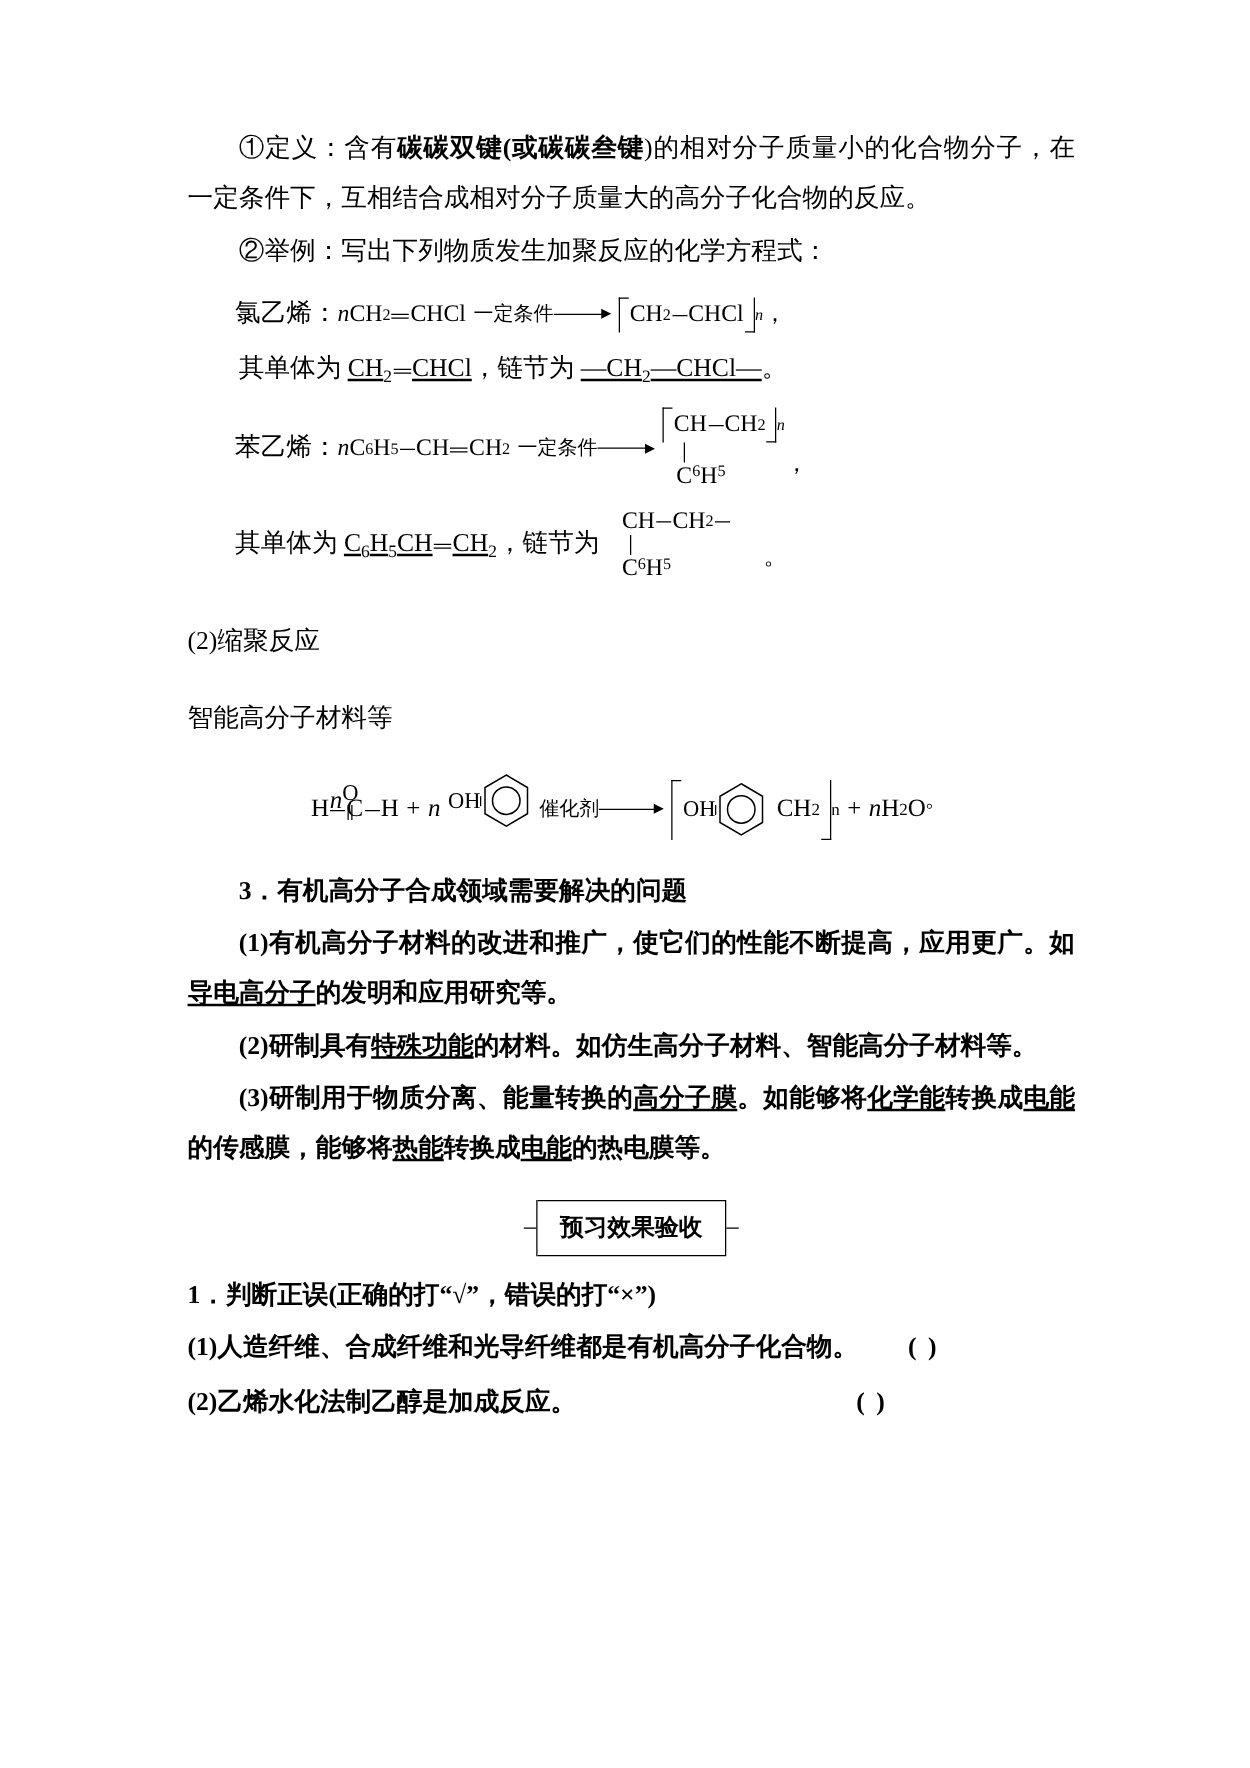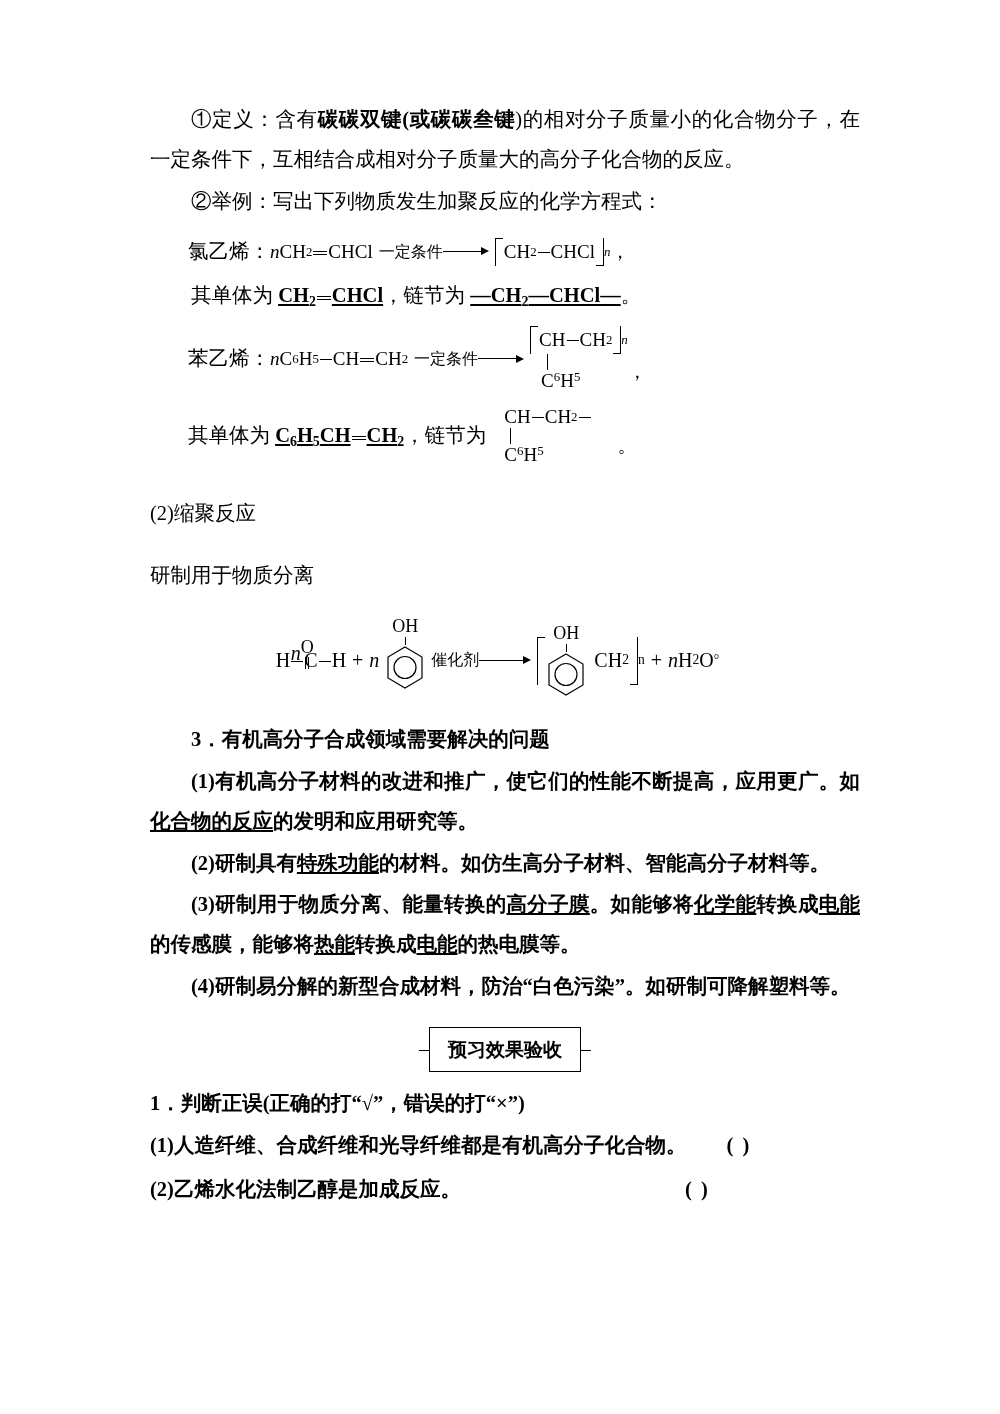--- a/index.html
+++ b/index.html
@@ -30,21 +30,21 @@
     line-height: 1.95;
   }
   .para {
     text-indent: 2em;
     margin: 0 0 2px 0;
     text-align: justify;
   }
   .para.noindent { text-indent: 0; }
   .b { font-weight: bold; }
   .u { text-decoration: underline; }
-  .bu { font-weight: bold; text-decoration: underline; margin-top: 22px; }
+  .bu { font-weight: normal; text-decoration: underline; margin-top: 22px; }
 
   
   .formula-row {
     display: flex;
     align-items: center;
     margin: 10px 0 4px 0;
   }
   .formula-row .label {
     flex: 0 0 auto;
     font-size: 20.5px;
@@ -169,21 +169,20 @@
     display: inline-block;
     position: relative;
     width: 40px;
     height: 46px;
     vertical-align: middle;
   }
   .ring svg { position: absolute; left: 0; top: 0; }
 
   .phenol {
     display: inline-flex;
-    flex-direction: column;
     align-items: center;
     line-height: 1.1;
   }
   .phenol .oh { font-size: 18px; }
   .phenol .stem { width: 1px; height: 8px; background: #000; }
 
   
   .formald {
     display: inline-flex;
     flex-direction: column;
@@ -345,21 +344,21 @@
             </span>
         </span>
         <span style="align-self:flex-end;padding-bottom:2px;padding-left:26px;">。</span>
       </div>
     </div>
 
     <p class="para noindent" style="margin-top:28px;">(2)缩聚反应</p>
 
     <div class="spacer-md"></div>
 
-    <p class="para noindent">研制用于物质分离</p>
+    <p class="para noindent">智能高分子材料等</p>
 
     <div class="center-formula">
       <div class="formula" style="font-size:20px;">
         <span class="it">n</span>
         <span class="formald">
           <span class="oatom">O</span>
           <span class="dblv"></span>
         </span>
         <span style="display:flex;align-items:center;margin-left:-38px;padding-top:14px;">
           <span>H</span>
@@ -405,27 +404,26 @@
         <span class="it" style="padding-top:14px;">n</span>
         <span style="padding-top:14px;">H</span>
           <sub style="padding-top:14px;">2</sub>
           <span style="padding-top:14px;">O</span>
           <sup style="padding-top:14px;">°</sup>
       </div>
     </div>
 
     <p class="para b" style="margin-top:22px;">3．有机高分子合成领域需要解决的问题</p>
 
-    <p class="para b"><span>(1)有机高分子材料的改进和推广，使它们的性能不断提高，应用更广。如</span><span class="u">化合物的反应</span><span>的发明和应用研究等。</span></p>
+    <p class="para b"><span>(1)有机高分子材料的改进和推广，使它们的性能不断提高，应用更广。如</span><span class="u">导电高分子</span><span>的发明和应用研究等。</span></p>
 
     <p class="para b"><span>(2)研制具有</span><span class="u">特殊功能</span><span>的材料。如仿生高分子材料、智能高分子材料等。</span></p>
 
     <p class="para b"><span>(3)研制用于物质分离、能量转换的</span><span class="u">高分子膜</span><span>。如能够将</span><span class="u">化学能</span><span>转换成</span><span class="u">电能</span><span>的传感膜，能够将</span><span class="u">热能</span><span>转换成</span><span class="u">电能</span><span>的热电膜等。</span></p>
 
-    <p class="para b">(4)研制易分解的新型合成材料，防治“白色污染”。如研制可降解塑料等。</p>
 
     <div class="band">
       <div class="inner">
         <span class="tick tickL"></span>
         <span>预习效果验收</span>
         <span class="tick tickR"></span>
       </div>
     </div>
 
     <p class="para noindent b">1．判断正误(正确的打“√”，错误的打“×”)</p>

